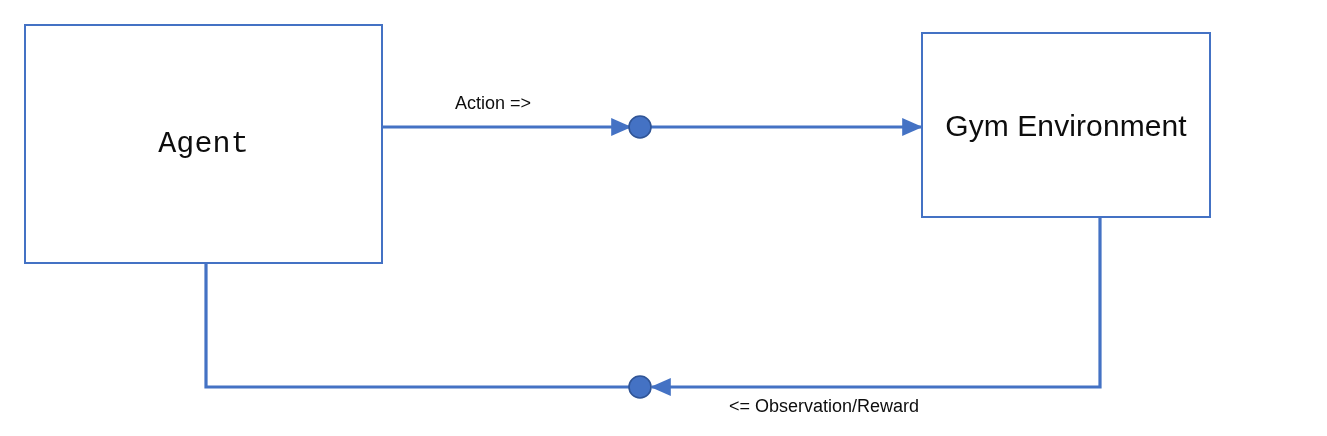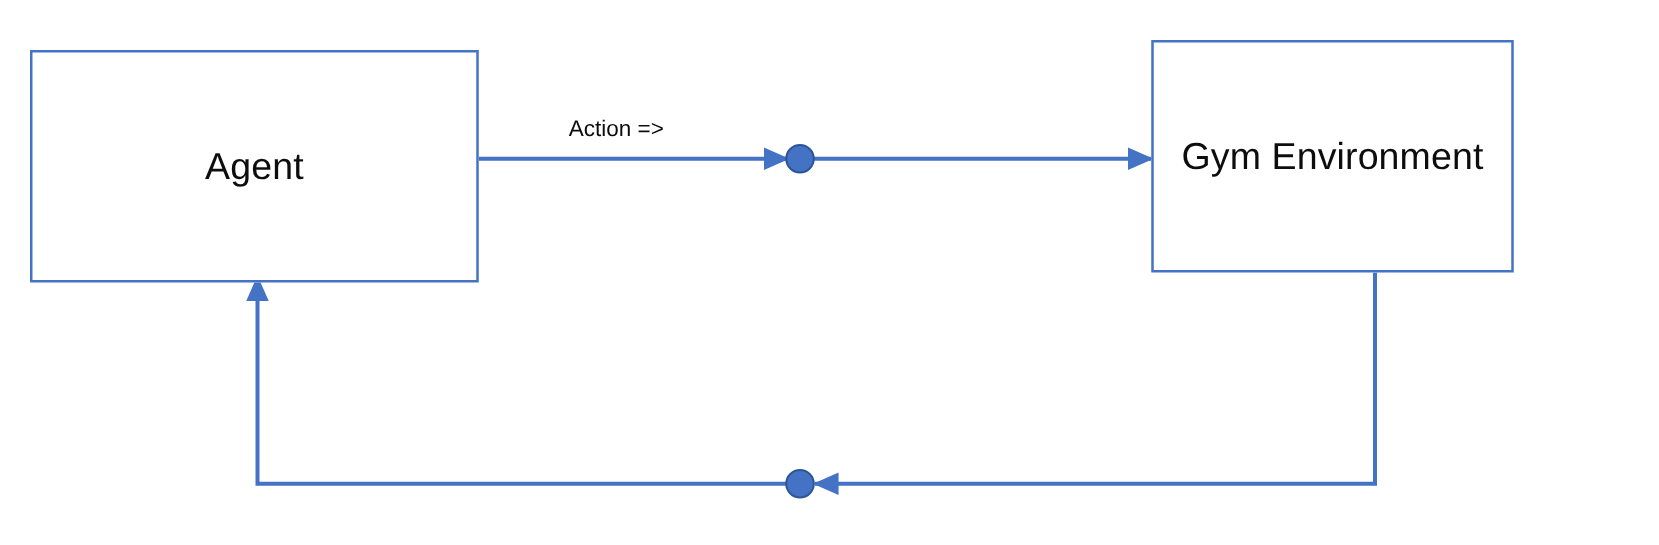--- a/index.html
+++ b/index.html
@@ -39,23 +39,24 @@
   .node-label {
     font-size: 30px;
     line-height: 1.1;
     color: #0d0d0d;
     font-weight: 400;
     letter-spacing: 0.1px;
     white-space: nowrap;
   }
   #agent-node {
     left: 24px;
-    top: 40px;
+    top: 24px;
     width: 359px;
-    height: 186px;
+    height: 240px;
+    font-family: Liberation Mono, monospace;
   }
   #gym-node {
     left: 921px;
     top: 32px;
     width: 290px;
     height: 186px;
   }
   .edge-label {
     position: absolute;
     font-size: 18px;
@@ -107,14 +108,15 @@
   <div class="node-box" id="agent-node">
     <span class="node-label">Agent</span>
   </div>
 
   <div class="node-box" id="gym-node">
     <span class="node-label">Gym Environment</span>
   </div>
 
   <div class="edge-label" id="action-label">Action =&gt;</div>
 
+  <div class="edge-label" id="observation-reward-label">&lt;= Observation/Reward</div>
 
 </div>
 
 </body></html>

